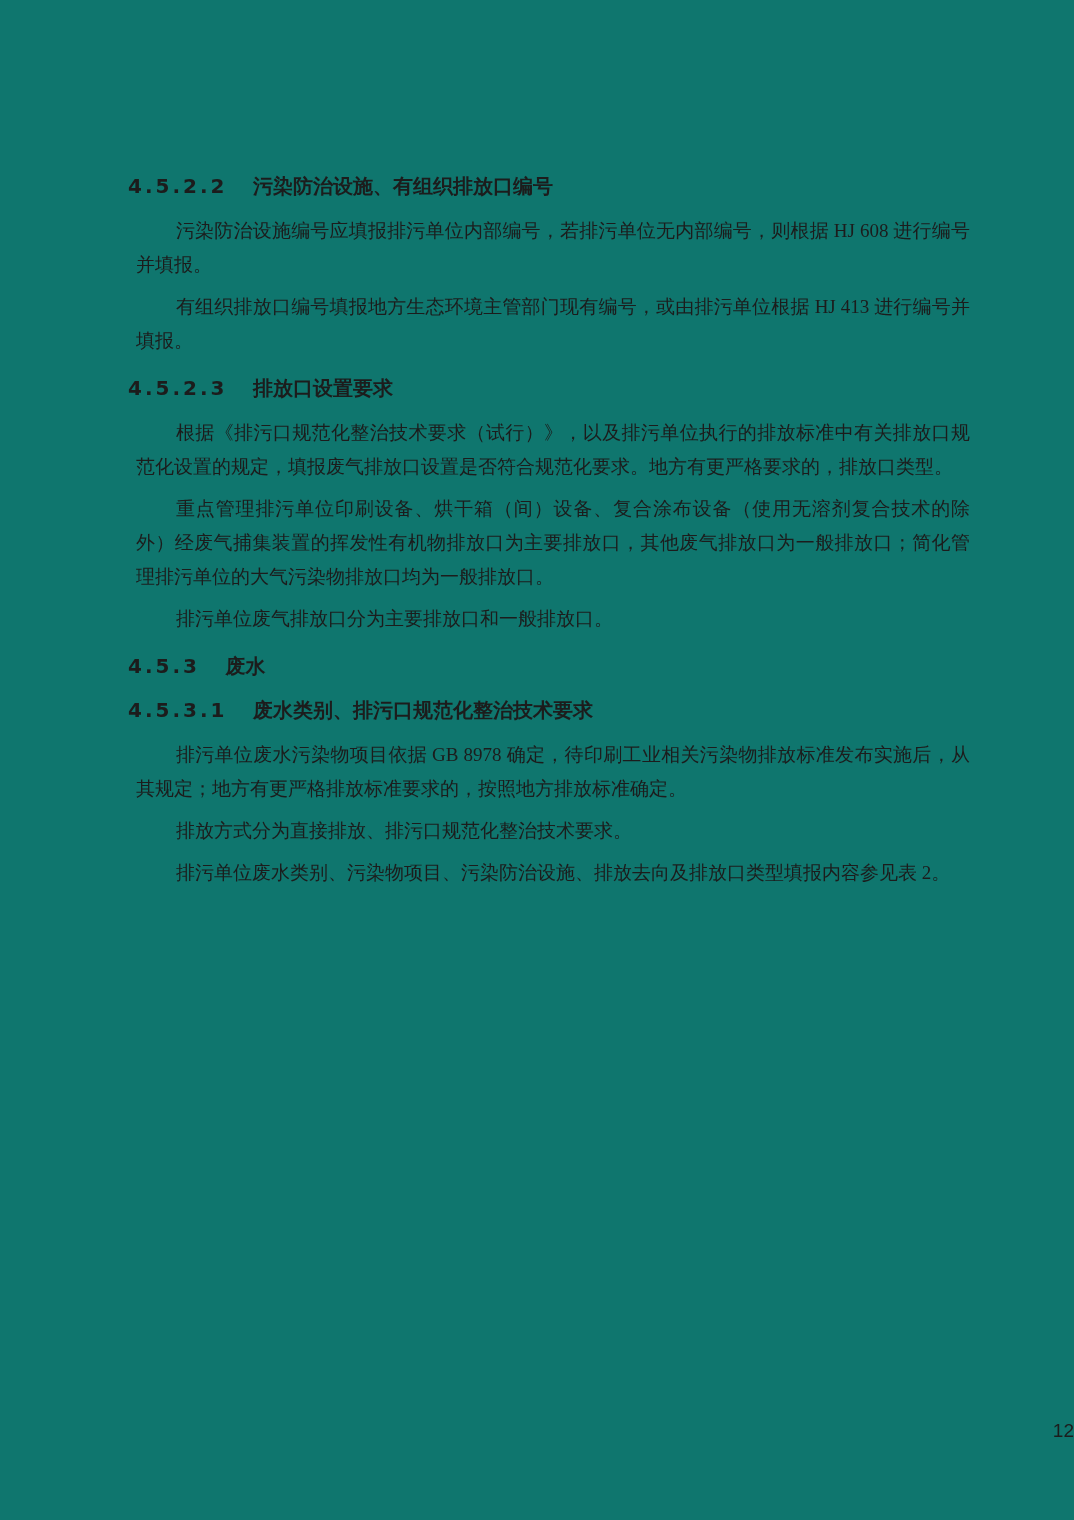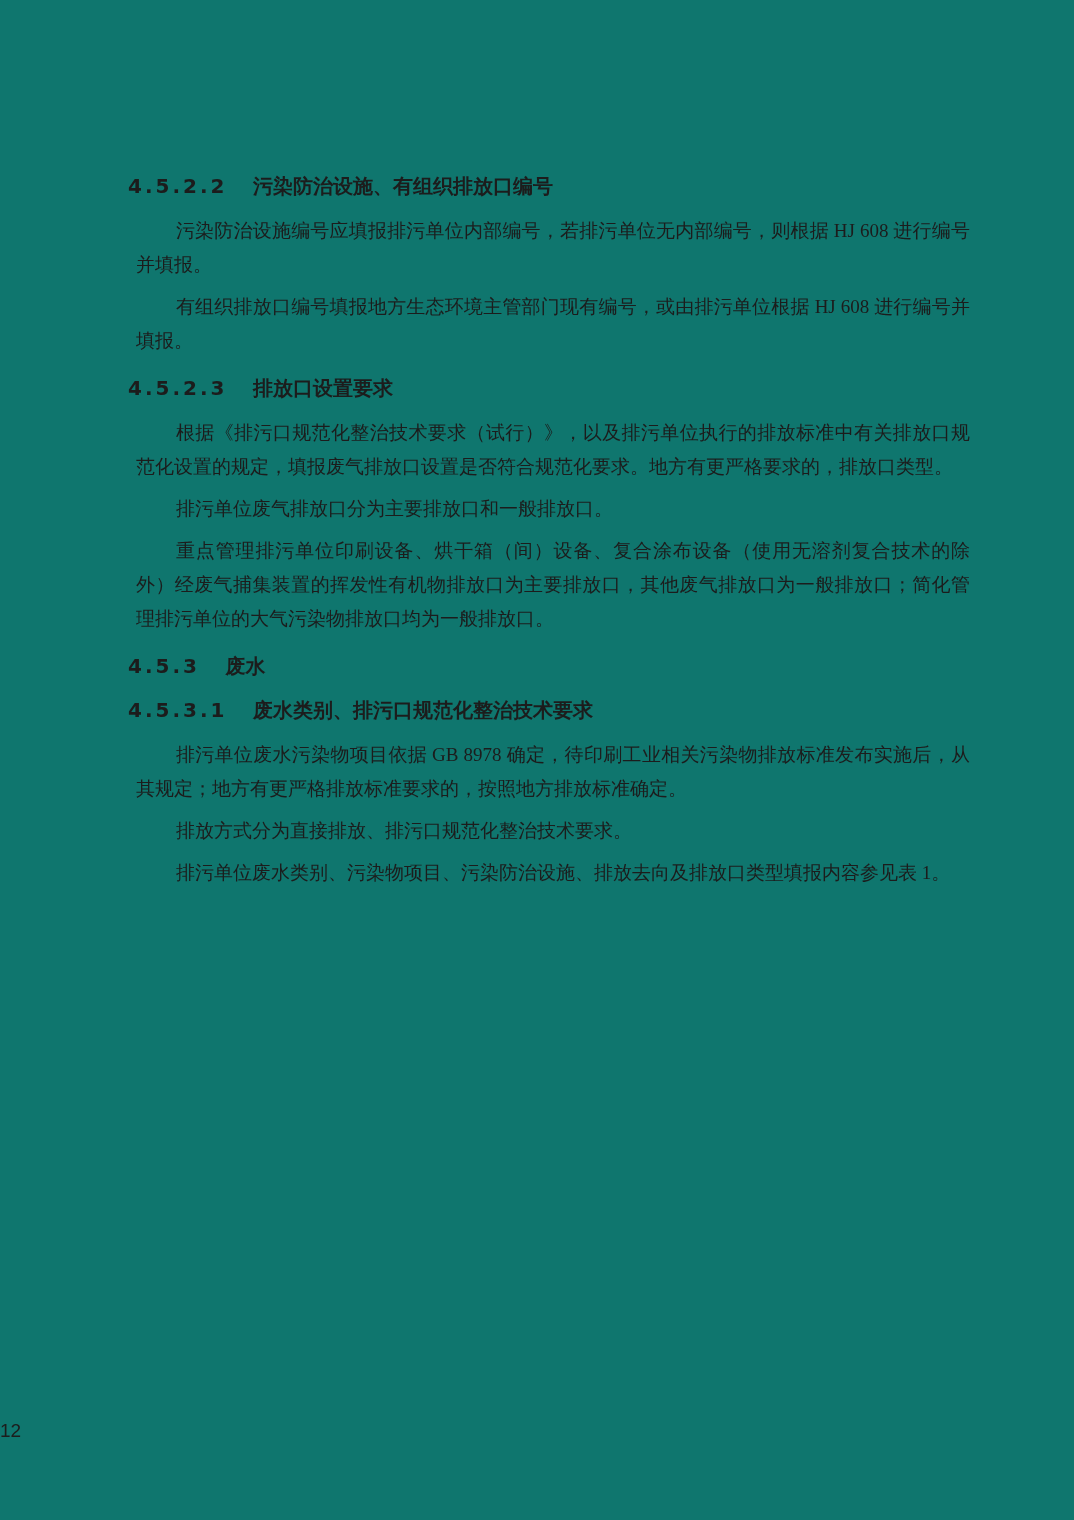--- a/index.html
+++ b/index.html
@@ -56,71 +56,71 @@
     color: #1c1c1c;
   }
   .heading + .para {
     margin-top: 14px;
   }
   .page-footer {
     position: absolute;
     left: 0;
     right: 0;
     top: 1420px;
-    text-align: left;
+    text-align: right;
   }
   .page-number {
     font-family: "Liberation Sans", "DejaVu Sans", sans-serif;
     font-size: 19px;
     color: #1c1c1c;
   }
 </style>
 </head>
 <body>
 
 <div class="page">
   <main class="content">
 
     <section class="doc-section">
       <h3 class="heading">
         <span class="sec-num">4.5.2.2</span>
         <span class="sec-title">污染防治设施、有组织排放口编号</span>
       </h3>
       <p class="para">污染防治设施编号应填报排污单位内部编号，若排污单位无内部编号，则根据 HJ 608 进行编号并填报。</p>
-      <p class="para">有组织排放口编号填报地方生态环境主管部门现有编号，或由排污单位根据 HJ 608 进行编号并填报。</p>
+      <p class="para">有组织排放口编号填报地方生态环境主管部门现有编号，或由排污单位根据 HJ 413 进行编号并填报。</p>
     </section>
 
     <section class="doc-section">
       <h3 class="heading">
         <span class="sec-num">4.5.2.3</span>
         <span class="sec-title">排放口设置要求</span>
       </h3>
       <p class="para">根据《排污口规范化整治技术要求（试行）》，以及排污单位执行的排放标准中有关排放口规范化设置的规定，填报废气排放口设置是否符合规范化要求。地方有更严格要求的，排放口类型。</p>
     </section>
 
     <section class="doc-section">
+      <p class="para">重点管理排污单位印刷设备、烘干箱（间）设备、复合涂布设备（使用无溶剂复合技术的除外）经废气捕集装置的挥发性有机物排放口为主要排放口，其他废气排放口为一般排放口；简化管理排污单位的大气污染物排放口均为一般排放口。</p>
       <p class="para">排污单位废气排放口分为主要排放口和一般排放口。</p>
-      <p class="para">重点管理排污单位印刷设备、烘干箱（间）设备、复合涂布设备（使用无溶剂复合技术的除外）经废气捕集装置的挥发性有机物排放口为主要排放口，其他废气排放口为一般排放口；简化管理排污单位的大气污染物排放口均为一般排放口。</p>
     </section>
 
     <section class="doc-section">
       <h3 class="heading">
         <span class="sec-num">4.5.3</span>
         <span class="sec-title">废水</span>
       </h3>
     </section>
 
     <section class="doc-section">
       <h3 class="heading">
         <span class="sec-num">4.5.3.1</span>
         <span class="sec-title">废水类别、排污口规范化整治技术要求</span>
       </h3>
       <p class="para">排污单位废水污染物项目依据 GB 8978 确定，待印刷工业相关污染物排放标准发布实施后，从其规定；地方有更严格排放标准要求的，按照地方排放标准确定。</p>
       <p class="para">排放方式分为直接排放、排污口规范化整治技术要求。</p>
-      <p class="para">排污单位废水类别、污染物项目、污染防治设施、排放去向及排放口类型填报内容参见表 1。</p>
+      <p class="para">排污单位废水类别、污染物项目、污染防治设施、排放去向及排放口类型填报内容参见表 2。</p>
     </section>
 
   </main>
 
   <footer class="page-footer">
     <span class="page-number">12</span>
   </footer>
 </div>
 
 </body></html>

